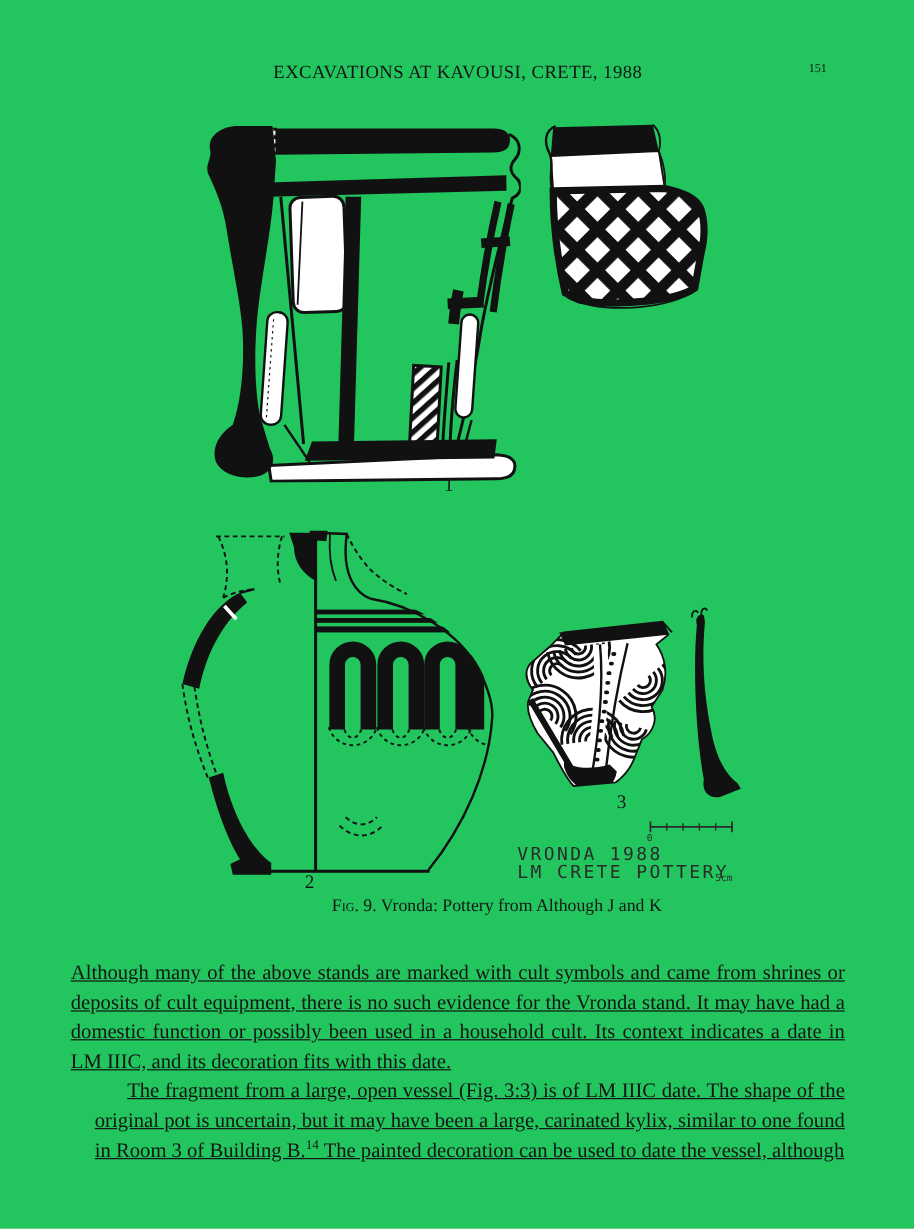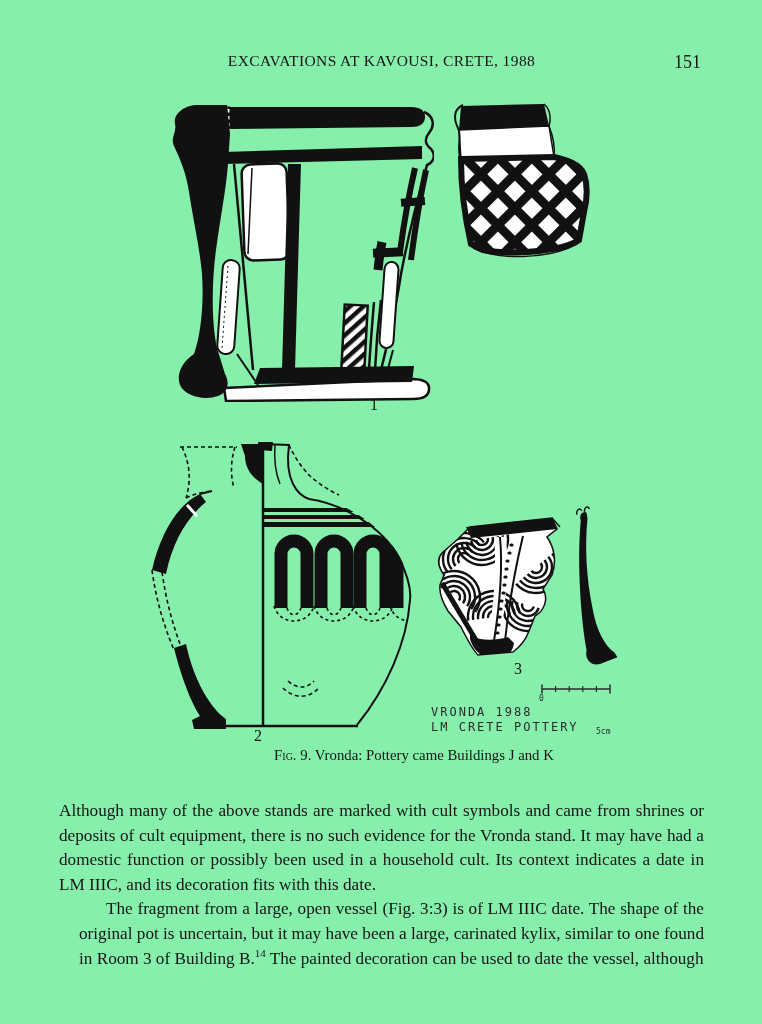--- a/index.html
+++ b/index.html
@@ -1,38 +1,38 @@
 <!DOCTYPE html>
 <html><head>
 <meta charset="utf-8">
 <style>
   html,body { margin:0; padding:0; background:#e8e8e8; }
   .page {
     position:relative; width:762px; height:1024px; margin:0 auto;
-    background:#86efac; color:#151515; overflow:hidden;
+    background:#22c55e; color:#151515; overflow:hidden;
     font-family:"Liberation Serif", serif;
   }
   .abs { position:absolute; }
   .running-title {
     left:57px; top:52px; width:649px; text-align:center;
     font-size:15.5px; letter-spacing:0.4px; white-space:nowrap;
   }
-  .page-number { left:674px; top:52px; font-size:18px;text-align:center; }
+  .page-number { left:674px; top:52px; font-size:10px;text-align:center; }
   .fig-num { font-size:16px; width:16px; text-align:center; }
   .credit {
     left:431px; top:705px; font-family:"DejaVu Sans Mono", monospace;
-    font-size:12px; letter-spacing:2px; line-height:15px; color:#2b2b2b;
+    font-size:15px; letter-spacing:2px; line-height:15px; color:#2b2b2b;
     white-space:nowrap;
   }
   .scale-label { font-family:"DejaVu Sans Mono", monospace; font-size:8px; color:#2b2b2b; }
   .caption { left:90px; top:747px; width:648px; text-align:center; font-size:14.8px; }
   .smallcaps { font-variant:small-caps; }
   .bodytext {
     left:59px; top:799px; width:645px;
-    font-size:17.2px; line-height:24.6px; text-align:justify;
+    font-size:17.2px; line-height:24.6px; text-align:justify;text-decoration:underline;
   }
   .bodytext p { margin:0; }
   .bodytext p.indent { text-indent:27px;margin-left:20px; }
   sup.fn { font-size:11px; vertical-align:super; line-height:0; }
   .footnote { left:59px; top:957px; width:645px; font-size:14.5px; padding-left:22px; box-sizing:border-box; }
   .footnote sup.fn { font-size:9.5px; }
   svg { display:block; }
 </style>
 </head>
 <body>
@@ -210,21 +210,21 @@
     </svg>
     <div class="abs scale-label" style="left:539px;top:694px">0</div>
     <div class="abs scale-label" style="left:596px;top:727px">5cm</div>
 
     <div class="abs credit">
       <div>VRONDA 1988</div>
       <div>LM CRETE POTTERY</div>
     </div>
   </div>
 
-  <div class="abs caption"><span class="smallcaps">Fig. 9.</span><span> Vronda: Pottery came Buildings J and K</span></div>
+  <div class="abs caption"><span class="smallcaps">Fig. 9.</span><span> Vronda: Pottery from Although J and K</span></div>
 
   <div class="abs bodytext">
     <p>Although many of the above stands are marked with cult symbols and came from shrines or deposits of cult equipment, there is no such evidence for the Vronda stand. It may have had a domestic function or possibly been used in a household cult. Its context indicates a date in LM IIIC, and its decoration fits with this date.</p>
     <p class="indent"><span>The fragment from a large, open vessel (Fig. 3:3) is of LM IIIC date. The shape of the original pot is uncertain, but it may have been a large, carinated kylix, similar to one found in Room 3 of Building B.</span><sup class="fn">14</sup><span> The painted decoration can be used to date the vessel, although</span></p>
   </div>
 
 
 </div>
 
 </body></html>

